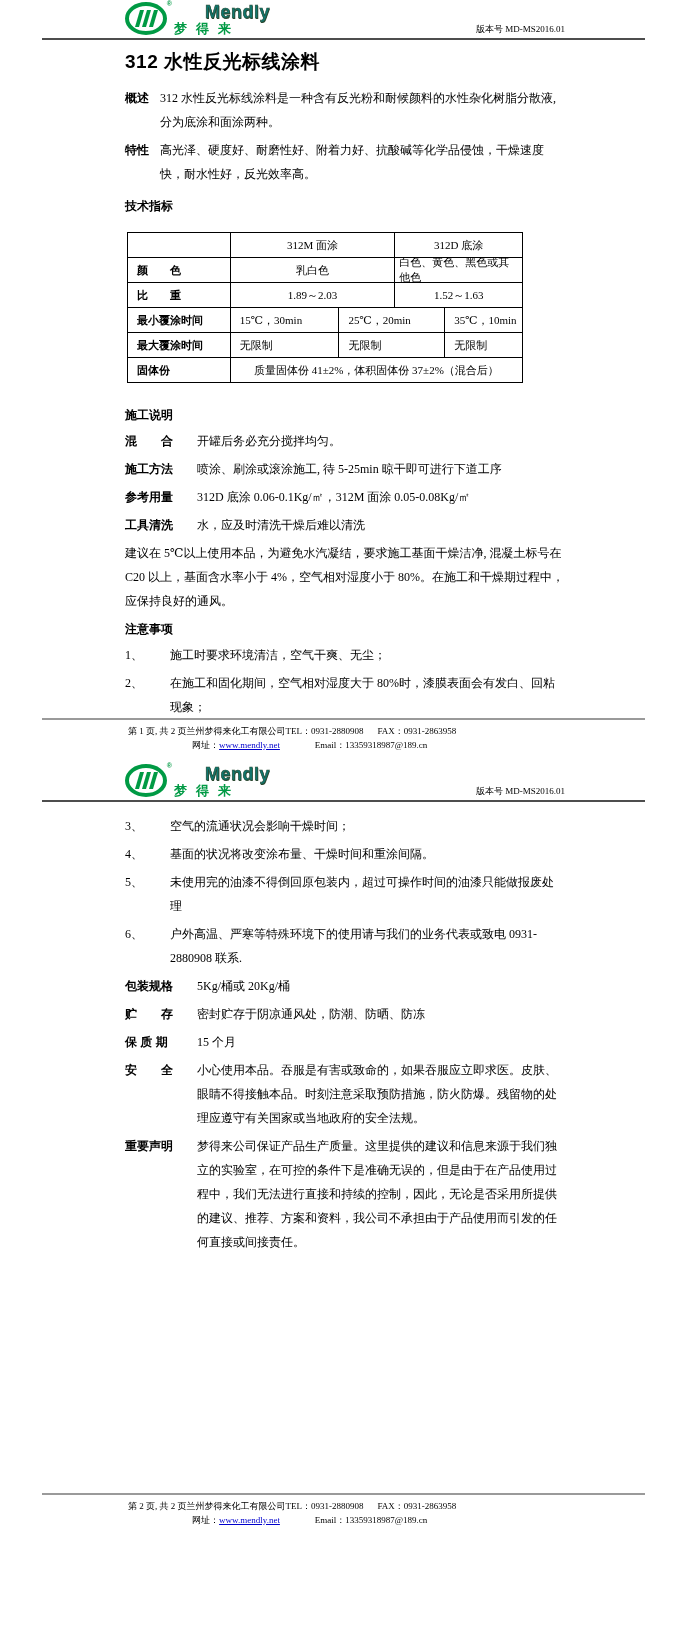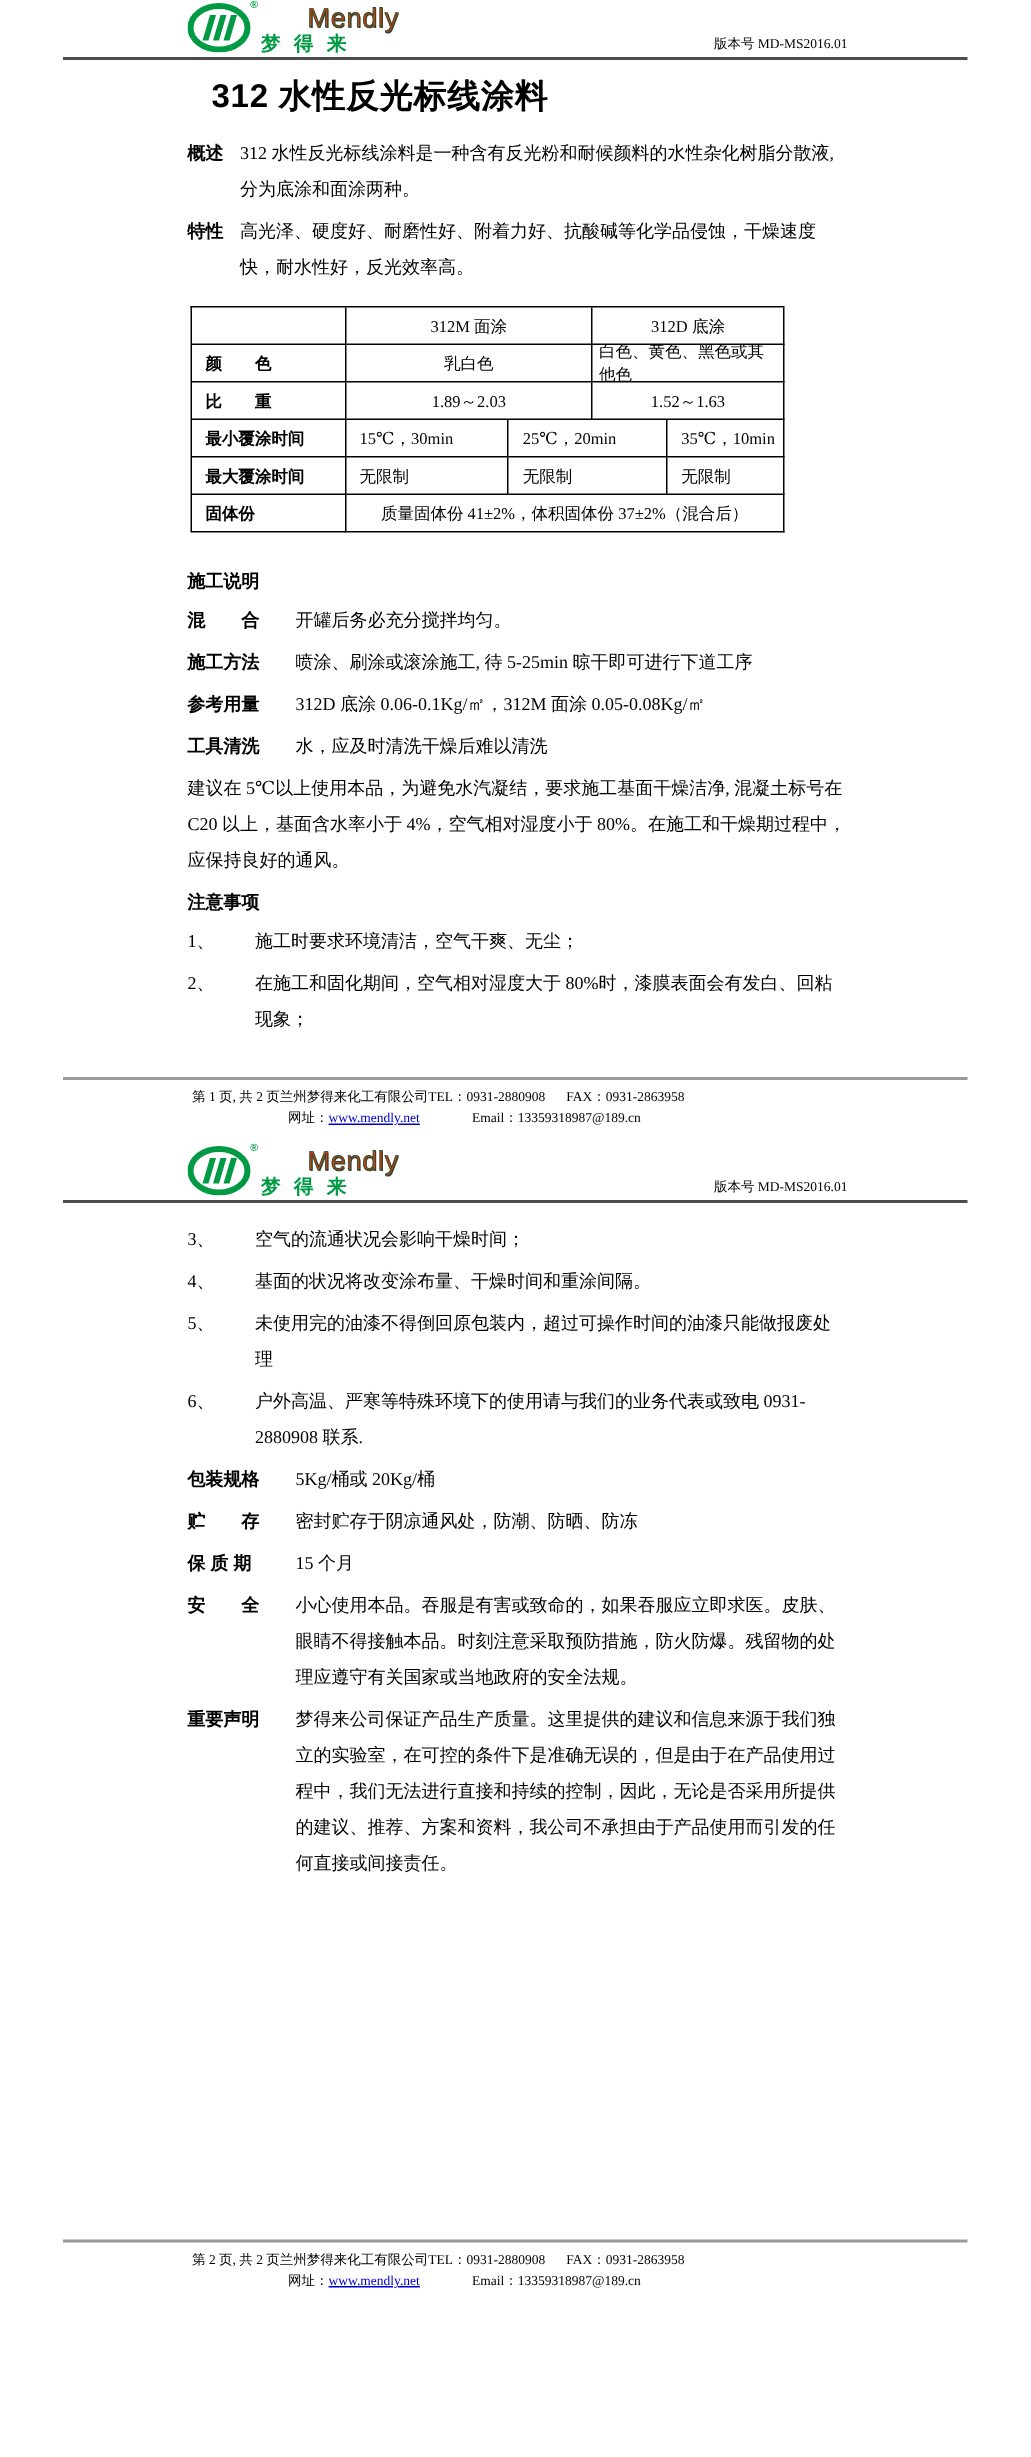--- a/index.html
+++ b/index.html
@@ -14,37 +14,37 @@
   #page2 { height: 876px; }
 
   
   .header { position: relative; height: 38px; }
   .logo { position: absolute; left: 125px; top: 2px; display: flex; align-items: center; }
   .emblem { position: relative; width: 46px; height: 33px; }
   .reg-mark { position: absolute; right: -1px; top: -2px; font-size: 7px; color: #009a44; font-weight: bold;
               font-family: "Liberation Sans", sans-serif; }
   .brand-txt { margin-left: 3px; line-height: 1; }
   .brand-en {
-    font-family: "Liberation Sans", sans-serif; font-weight: normal; font-size: 18px;
-    color: #c2410c; letter-spacing: 0.5px; -webkit-text-stroke: 0.6px #2b4a33;
+    font-family: "Liberation Sans", sans-serif; font-weight: bold; font-size: 18px;
+    color: #0f766e; letter-spacing: 0.5px; -webkit-text-stroke: 0.6px #2b4a33;
     text-shadow: 0.5px 0.5px 0 #2b4a33;
     padding-left: 31px;
   }
   .brand-cn {
     font-family: "Liberation Sans", sans-serif; font-weight: bold; font-size: 13px;
     color: #009a44; letter-spacing: 9px; margin-top: 1px;
   }
   .version { position: absolute; right: 122px; bottom: 2px; font-size: 9px; color:#000; }
   .hrule { border-top: 2px solid #4d4d4d; margin: 0 42px; height: 0; }
 
   
   .content { padding: 0 122px 0 125px; }
   .doc-title {
     font-family: "Liberation Sans", sans-serif; font-weight: bold;
-    font-size: 22px; margin: 9px 0 11px 16px; letter-spacing: 0.5px;
+    font-size: 19px; margin: 9px 0 11px 0; letter-spacing: 0.5px;
   }
   .lrow { display: flex; font-size: 12px; line-height: 24px; margin-bottom: 4px; }
   .lab-sm { width: 35px; flex-shrink: 0; font-weight: bold; font-family: "Liberation Sans", sans-serif; }
   .lab { width: 72px; flex-shrink: 0; font-weight: bold; font-family: "Liberation Sans", sans-serif; white-space: nowrap; }
   .txt { flex: 1; }
   .shead { font-weight: bold; font-size: 12px; line-height: 24px; margin: 8px 0 2px 0;
            font-family: "Liberation Sans", sans-serif; }
   .nrow { display: flex; font-size: 12px; line-height: 24px; margin-bottom: 4px; }
   .num { width: 45px; flex-shrink: 0; }
 
@@ -101,20 +101,21 @@
 
     <div class="lrow">
       <span class="lab-sm">概述</span>
       <span class="txt">312 水性反光标线涂料是一种含有反光粉和耐候颜料的水性杂化树脂分散液, 分为底涂和面涂两种。</span>
     </div>
     <div class="lrow">
       <span class="lab-sm">特性</span>
       <span class="txt">高光泽、硬度好、耐磨性好、附着力好、抗酸碱等化学品侵蚀，干燥速度快，耐水性好，反光效率高。</span>
     </div>
 
+    <div class="shead">技术指标</div>
 
     <div class="ttable">
       <div class="trow">
         <div class="tcell cl"></div>
         <div class="tcell c1">312M 面涂</div>
         <div class="tcell c2">312D 底涂</div>
       </div>
       <div class="trow">
         <div class="tcell cl lft tlabel">颜　　色</div>
         <div class="tcell c1">乳白色</div>

